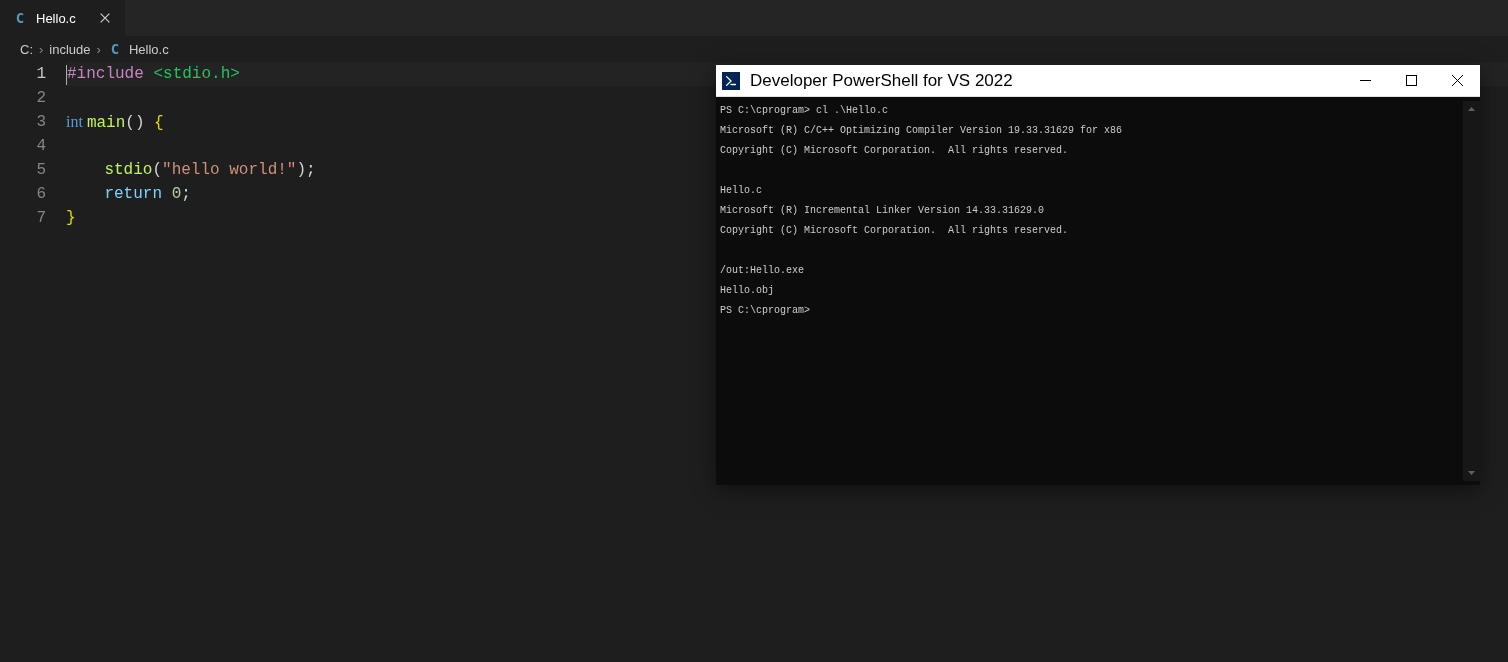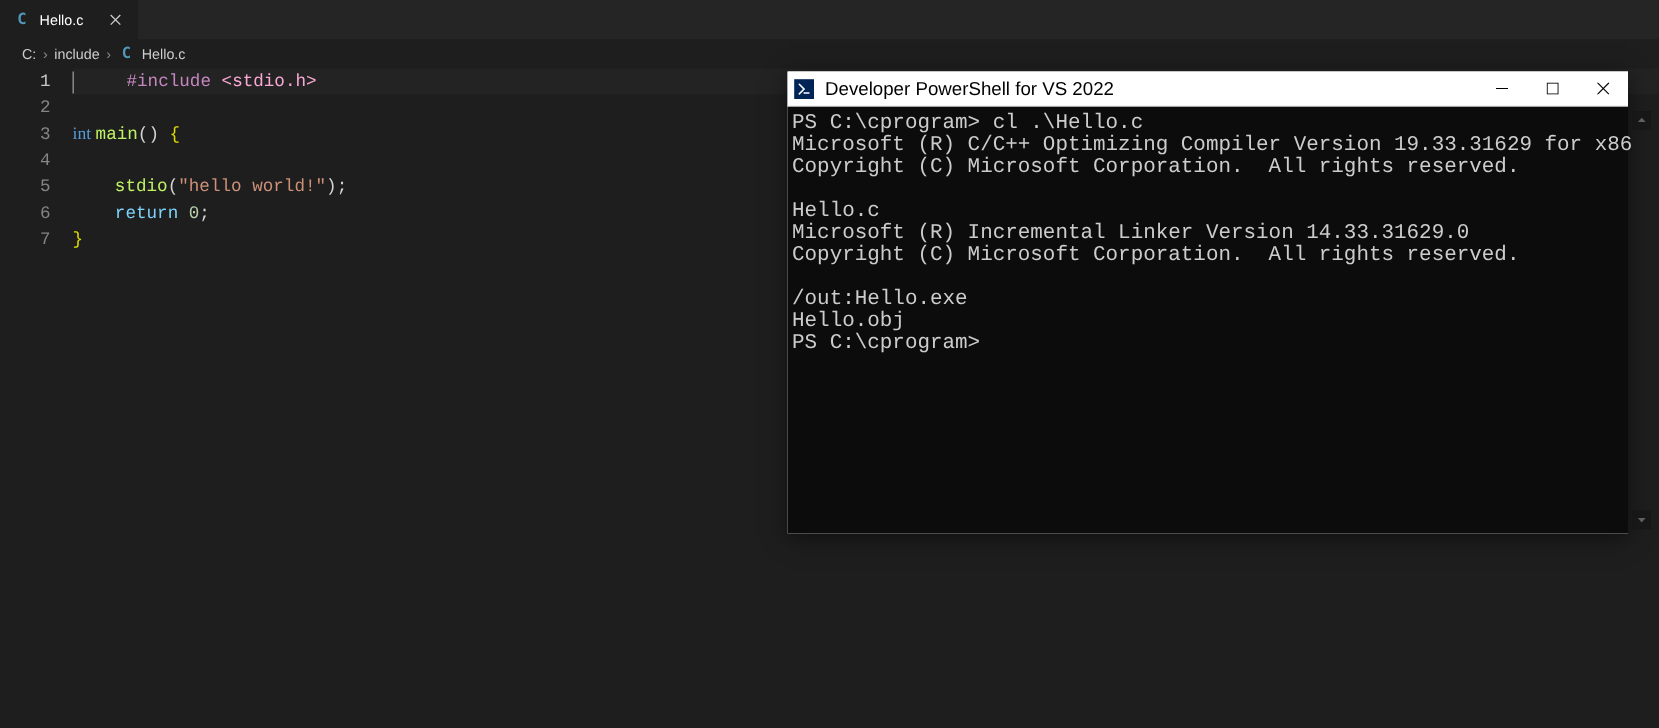--- a/index.html
+++ b/index.html
@@ -89,22 +89,22 @@
     }
     .gutter .ln { height: 24px; }
     .gutter .ln.active { color: #c6c6c6; }
     .code {
       flex: 1;
       position: relative;
     }
     .code-line { height: 24px; white-space: pre; color: #d4d4d4; }
     .code-line.current { background: rgba(255,255,255,0.025); }
     .indent-guide { color: #404040; }
-    .tok-preproc { color: #c586c0; margin-left: 48px; }
-    .tok-include-path { color: #f9a8d4; }
+    .tok-preproc { color: #c586c0; }
+    .tok-include-path { color: #22c55e; }
     .tok-keyword  { color: #569cd6; font-family: Liberation Serif, serif; }
     .tok-func     { color: #bef264; }
     .tok-paren    { color: #d4d4d4; }
     .tok-brace    { color: #dcdc00; }
     .tok-string   { color: #ce9178; }
     .tok-number   { color: #b5cea8; }
     .tok-return   { color: #7dd3fc; }
     .tok-semi     { color: #d4d4d4; }
     .cursor {
       display: inline-block;
@@ -158,21 +158,21 @@
       justify-content: center;
       color: #000;
       cursor: pointer;
     }
     .ps-btn svg { width: 11px; height: 11px; }
     .ps-body {
       flex: 1;
       background: #0c0c0c;
       color: #cccccc;
       font-family: Consolas, 'Courier New', monospace;
-      font-size: 19px;
+      font-size: 10px;
       line-height: 20px;
       padding: 4px 0 4px 4px;
       position: relative;
       display: flex;
     }
     .ps-text { flex: 1; white-space: pre; }
     .ps-scrollbar {
       width: 17px;
       background: #171717;
       position: relative;

